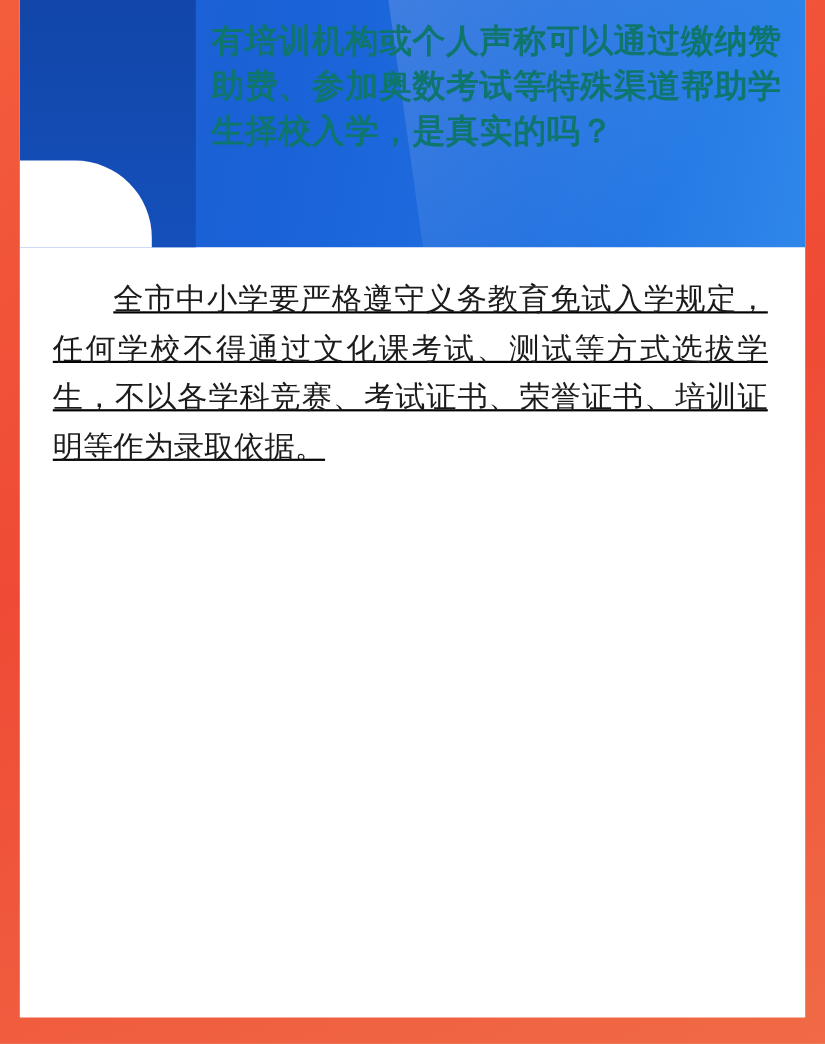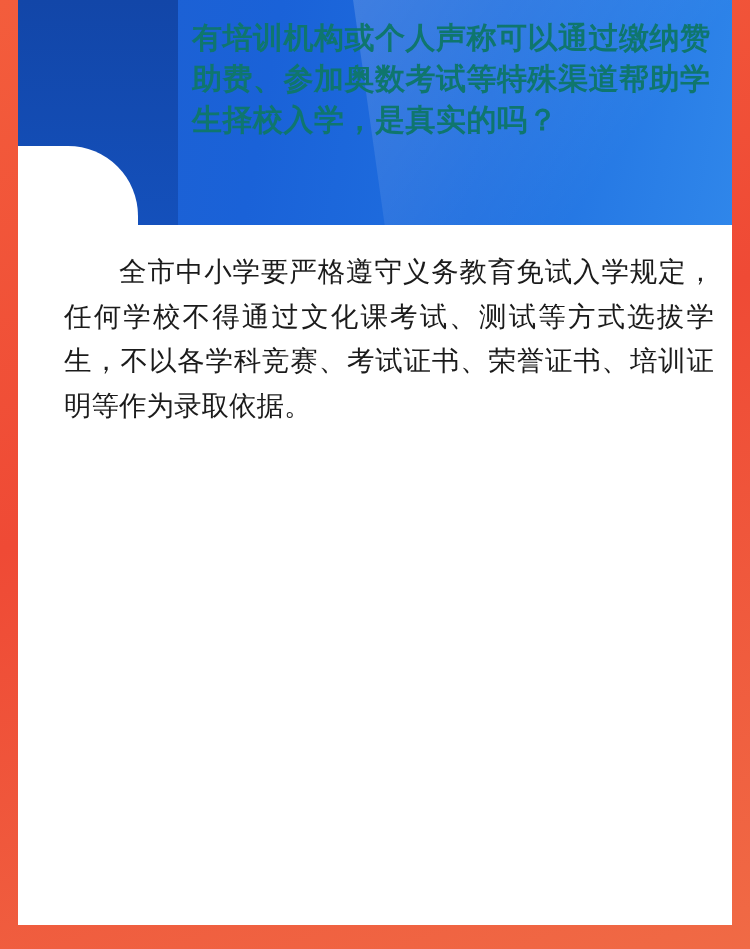--- a/index.html
+++ b/index.html
@@ -115,23 +115,24 @@
     line-height: 1.36;
     letter-spacing: 0.5px;
     z-index: 5;
     font-family: "Liberation Sans", sans-serif;
     margin-left: 44px;
   }
 
   
   .body {
     position: absolute;
-    left: 64px;
+    left: 48px;
     top: 250px;
     width: 650px;
+    text-decoration: underline;
   }
   .para {
     font-size: 27.5px;
     line-height: 1.62;
     color: #1b1b1b;
     text-align: justify;
     text-justify: inter-ideograph;
     margin: 0 0 2px 0;
     font-family: "Liberation Sans", sans-serif;
   }

